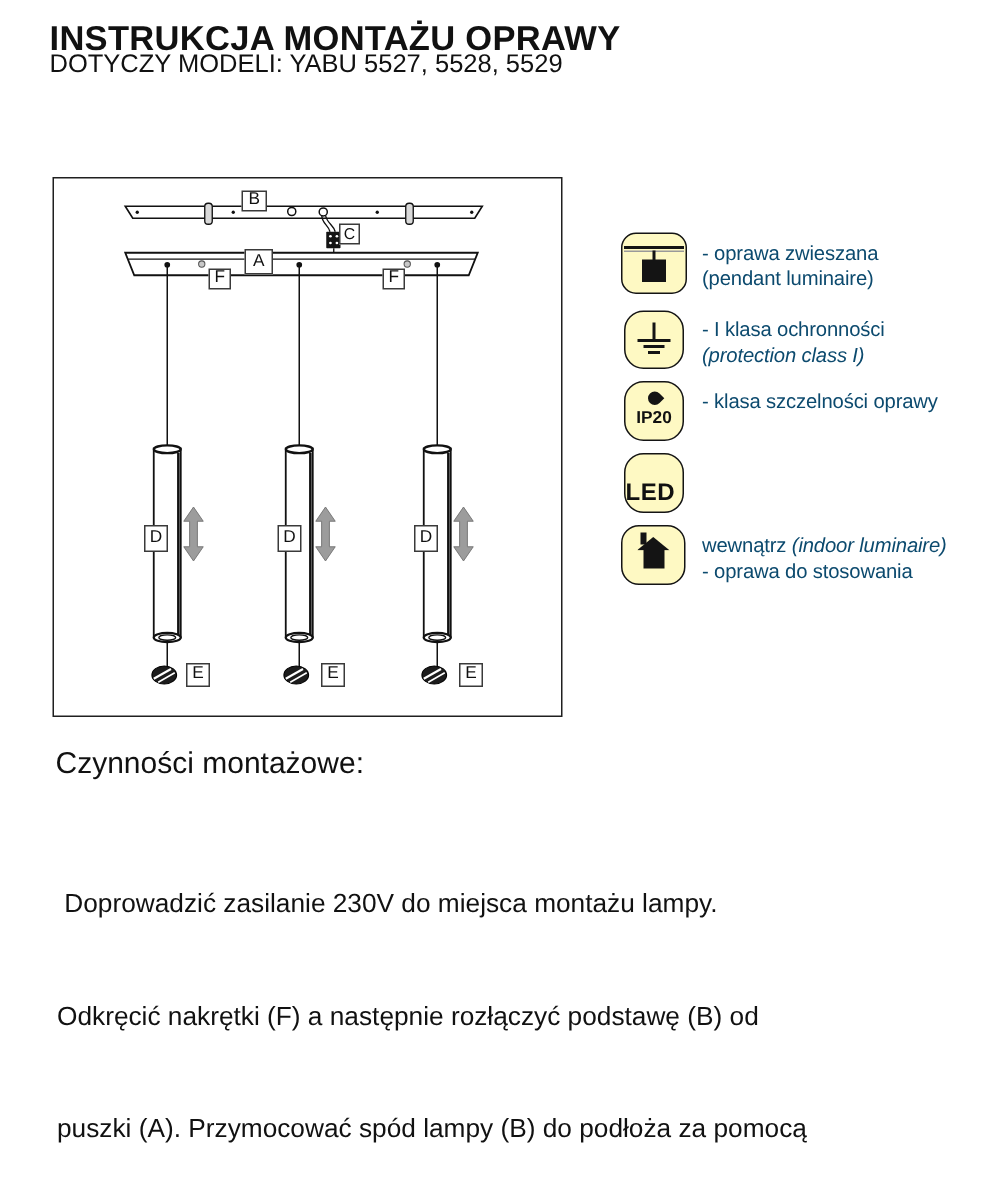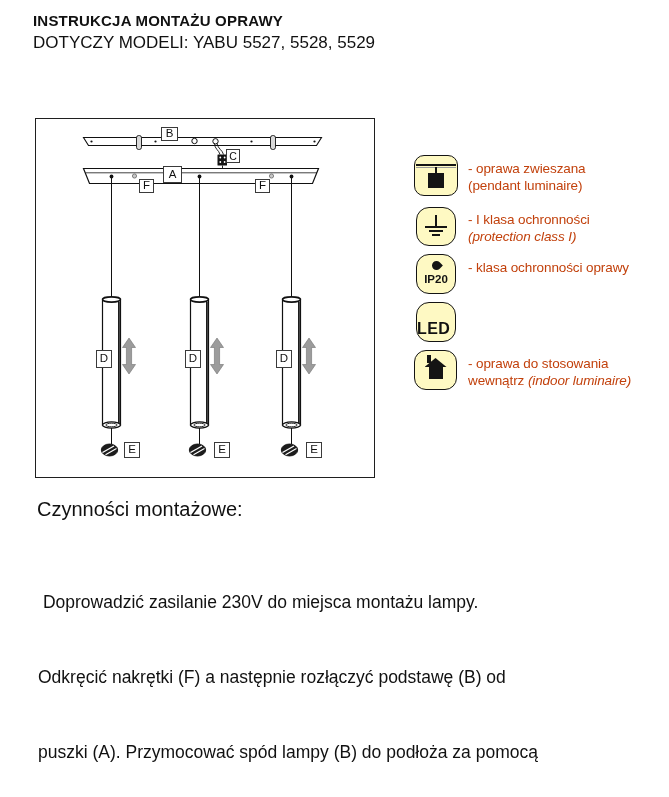--- a/index.html
+++ b/index.html
@@ -7,21 +7,21 @@
   body { font-family: "Liberation Sans", sans-serif; color: #111; }
   .page {
     position: relative;
     width: 669px; height: 797px;
     background: #fff;
     overflow: hidden;
   }
   .abs { position: absolute; }
 
   
-  .title { left: 33px; top: 12px; font-size: 15px; font-weight: bold; letter-spacing: .2px; }
+  .title { left: 33px; top: 12px; font-size: 23px; font-weight: bold; letter-spacing: .2px; }
   .subtitle { left: 33px; top: 33px; font-size: 17px; }
 
   
   .frame {
     left: 35px; top: 118px; width: 340px; height: 360px;
     border: 1.5px solid #1f1f1f; background: #fff;
   }
   .frame svg { position: absolute; left: 0; top: 0; }
 
   .dlabel {
@@ -29,21 +29,21 @@
     background: #fff; border: 1px solid #3a3a3a;
     display: flex; align-items: center; justify-content: center;
     font-size: 11.5px; color: #111; line-height: 1;
   }
 
   
   .legend-icon {
     position: absolute;
     border: 1.8px solid #141414; background: #fef9c3;
   }
-  .legend-text { position: absolute; left: 468px; font-size: 13.5px; line-height: 16.5px; letter-spacing: -0.1px; color: #c2410c; width: 195px; }
+  .legend-text { position: absolute; left: 468px; font-size: 13.5px; line-height: 16.5px; letter-spacing: -0.1px; color: #0c4a6e; width: 195px; }
   .legend-text .it { font-style: italic; }
 
   
   .pendant-box { left: 414px; top: 155px; width: 44px; height: 41px; border-radius: 10px; }
   .pendant-box .ceil { position: absolute; left: 1px; right: 1px; top: 8px; height: 2px; background: #141414; }
   .pendant-box .ceil2 { position: absolute; left: 1px; right: 1px; top: 11px; height: 1px; background: #9a9a9a; }
   .pendant-box .stem { position: absolute; left: 50%; margin-left: -1px; top: 11px; width: 2px; height: 7px; background: #141414; }
   .pendant-box .lamp { position: absolute; left: 50%; margin-left: -8px; top: 17px; width: 16px; height: 15px; background: #141414; }
 
   .ground-box { left: 416px; top: 207px; width: 40px; height: 39px; border-radius: 13px; }
@@ -159,36 +159,36 @@
   <div class="abs legend-text" style="top:212px;">
     <div><span>- I klasa ochronności</span></div>
     <div><span></span><span class="it">(protection class I)</span></div>
   </div>
 
   <div class="abs legend-icon ip-box">
     <div class="drop"></div>
     <div class="iptxt">IP20</div>
   </div>
   <div class="abs legend-text" style="top:260px;">
-    <div><span>- klasa ochronności oprawy</span></div>
+    <div><span>- klasa szczelności oprawy</span></div>
   </div>
 
   <div class="abs legend-icon led-box">
     <div class="only">ONLY</div>
     <div class="led">LED</div>
   </div>
 
   <div class="abs legend-icon house-box">
     <div class="chimney"></div>
     <div class="roof"></div>
     <div class="bodyr"></div>
   </div>
   <div class="abs legend-text" style="top:356px;">
+    <div><span>wewnątrz </span><span class="it">(indoor luminaire)</span></div>
     <div><span>- oprawa do stosowania</span></div>
-    <div><span>wewnątrz </span><span class="it">(indoor luminaire)</span></div>
   </div>
 
   <div class="abs section-heading">Czynności montażowe:</div>
   <div class="abs steps">
     <div> Doprowadzić zasilanie 230V do miejsca montażu lampy.</div>
     <div>Odkręcić nakrętki (F) a następnie rozłączyć podstawę (B) od</div>
     <div>puszki (A). Przymocować spód lampy (B) do podłoża za pomocą</div>
     
     
     

